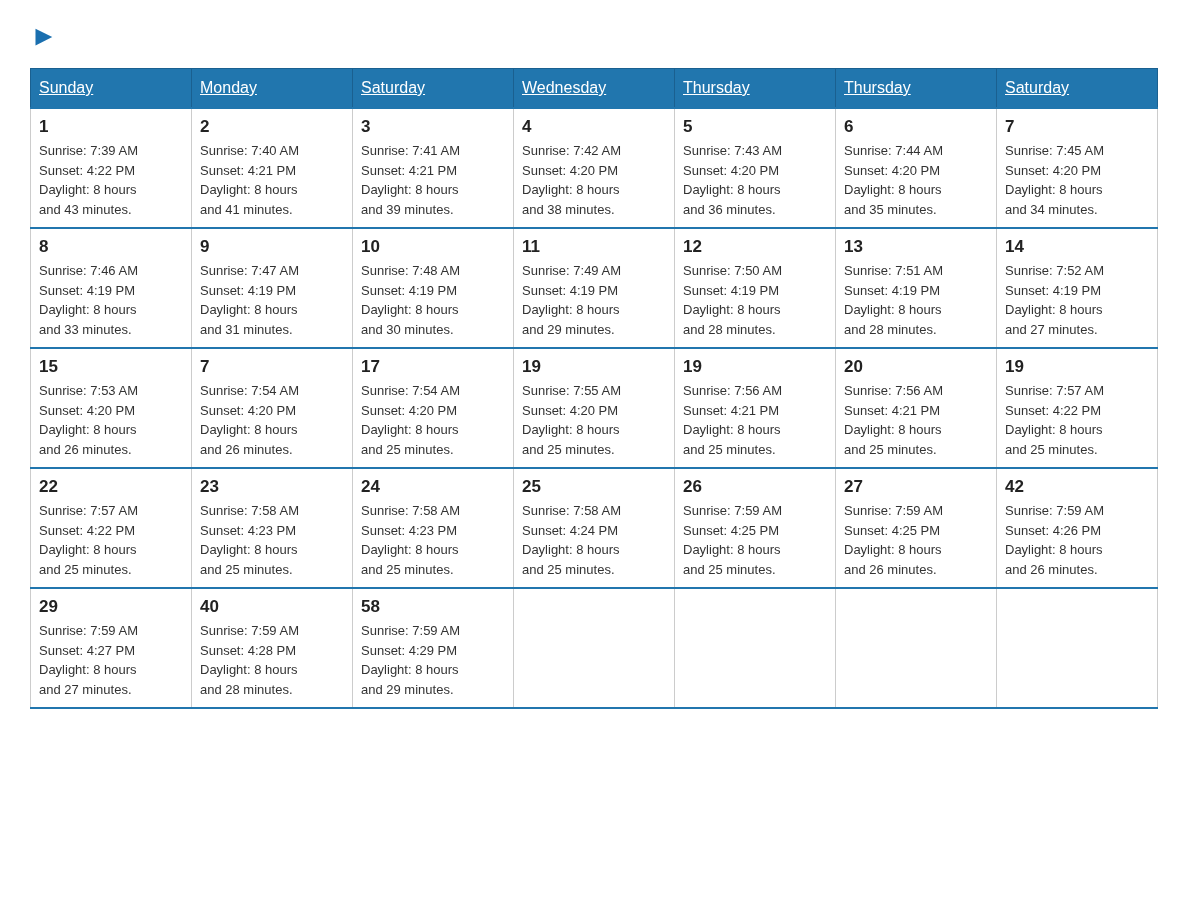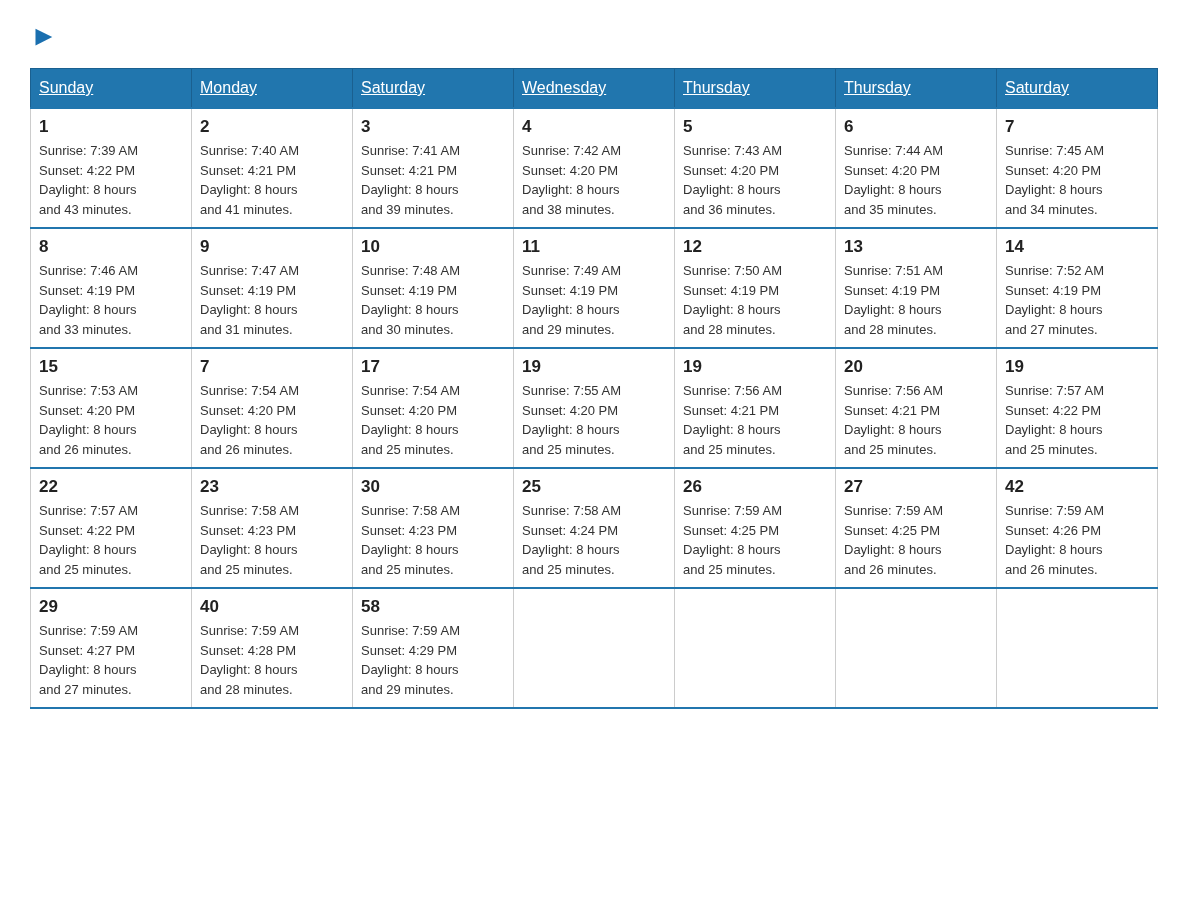--- a/index.html
+++ b/index.html
@@ -219,21 +219,21 @@
       <tr>
         <td>
           <div class="day-number">22</div>
           <div class="day-info">Sunrise: 7:57 AM<br>Sunset: 4:22 PM<br>Daylight: 8 hours<br>and 25 minutes.</div>
         </td>
         <td>
           <div class="day-number">23</div>
           <div class="day-info">Sunrise: 7:58 AM<br>Sunset: 4:23 PM<br>Daylight: 8 hours<br>and 25 minutes.</div>
         </td>
         <td>
-          <div class="day-number">30</div>
+          <div class="day-number">24</div>
           <div class="day-info">Sunrise: 7:58 AM<br>Sunset: 4:23 PM<br>Daylight: 8 hours<br>and 25 minutes.</div>
         </td>
         <td>
           <div class="day-number">25</div>
           <div class="day-info">Sunrise: 7:58 AM<br>Sunset: 4:24 PM<br>Daylight: 8 hours<br>and 25 minutes.</div>
         </td>
         <td>
           <div class="day-number">26</div>
           <div class="day-info">Sunrise: 7:59 AM<br>Sunset: 4:25 PM<br>Daylight: 8 hours<br>and 25 minutes.</div>
         </td>

